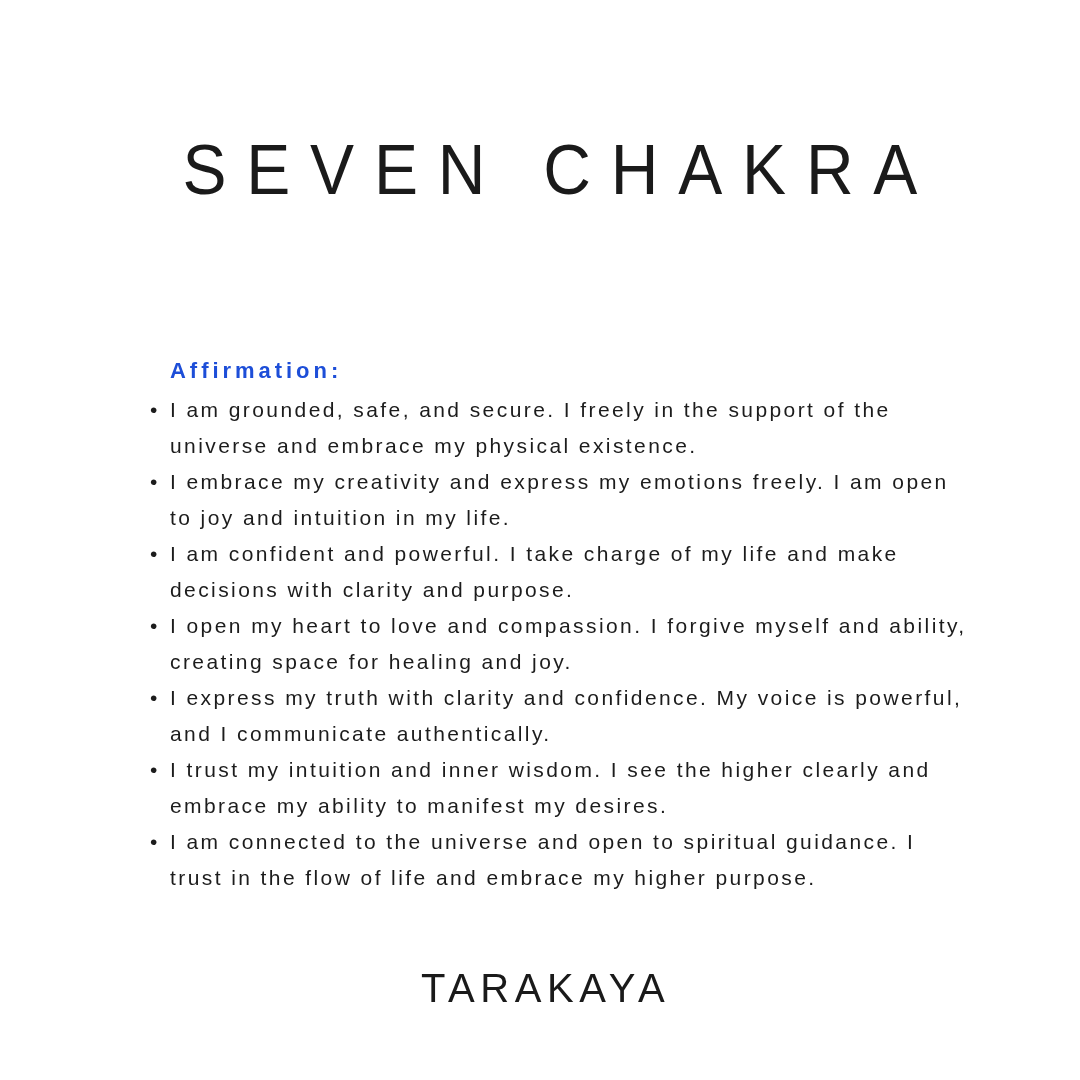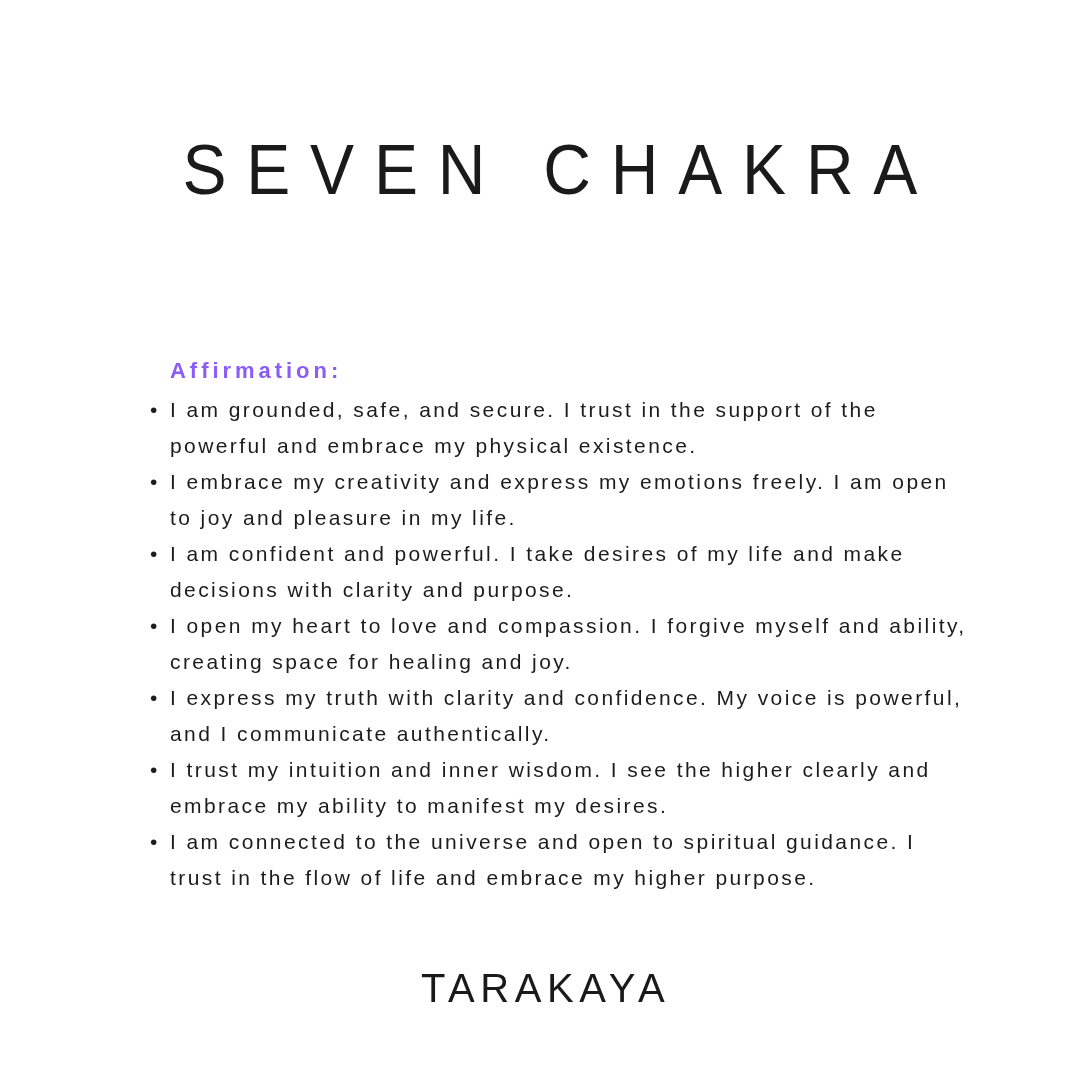--- a/index.html
+++ b/index.html
@@ -36,21 +36,21 @@
     position: absolute;
     top: 358px;
     left: 150px;
     width: 820px;
   }
   .affirmation-heading {
     font-weight: bold;
     font-size: 22px;
     letter-spacing: 0.18em;
     margin: 0 0 8px 20px;
-    color: #8b5cf6;
+    color: #1d4ed8;
   }
   ul.affirmation-list {
     list-style: none;
     margin: 0;
     padding: 0;
   }
   ul.affirmation-list li {
     display: flex;
     align-items: flex-start;
     font-size: 21px;
@@ -88,31 +88,31 @@
 
   <div class="title">SEVEN CHAKRA</div>
 
   <div class="content">
     <div class="affirmation-heading">Affirmation:</div>
 
     <ul class="affirmation-list">
 
         <li>
           <span class="bullet">•</span>
-          <span class="item-text">I am grounded, safe, and secure. I trust in the support of the powerful and embrace my physical existence.</span>
+          <span class="item-text">I am grounded, safe, and secure. I freely in the support of the universe and embrace my physical existence.</span>
         </li>
 
         <li>
           <span class="bullet">•</span>
-          <span class="item-text">I embrace my creativity and express my emotions freely. I am open to joy and pleasure in my life.</span>
+          <span class="item-text">I embrace my creativity and express my emotions freely. I am open to joy and intuition in my life.</span>
         </li>
 
         <li>
           <span class="bullet">•</span>
-          <span class="item-text">I am confident and powerful. I take desires of my life and make decisions with clarity and purpose.</span>
+          <span class="item-text">I am confident and powerful. I take charge of my life and make decisions with clarity and purpose.</span>
         </li>
 
         <li>
           <span class="bullet">•</span>
           <span class="item-text">I open my heart to love and compassion. I forgive myself and ability, creating space for healing and joy.</span>
         </li>
 
         <li>
           <span class="bullet">•</span>
           <span class="item-text">I express my truth with clarity and confidence. My voice is powerful, and I communicate authentically.</span>

